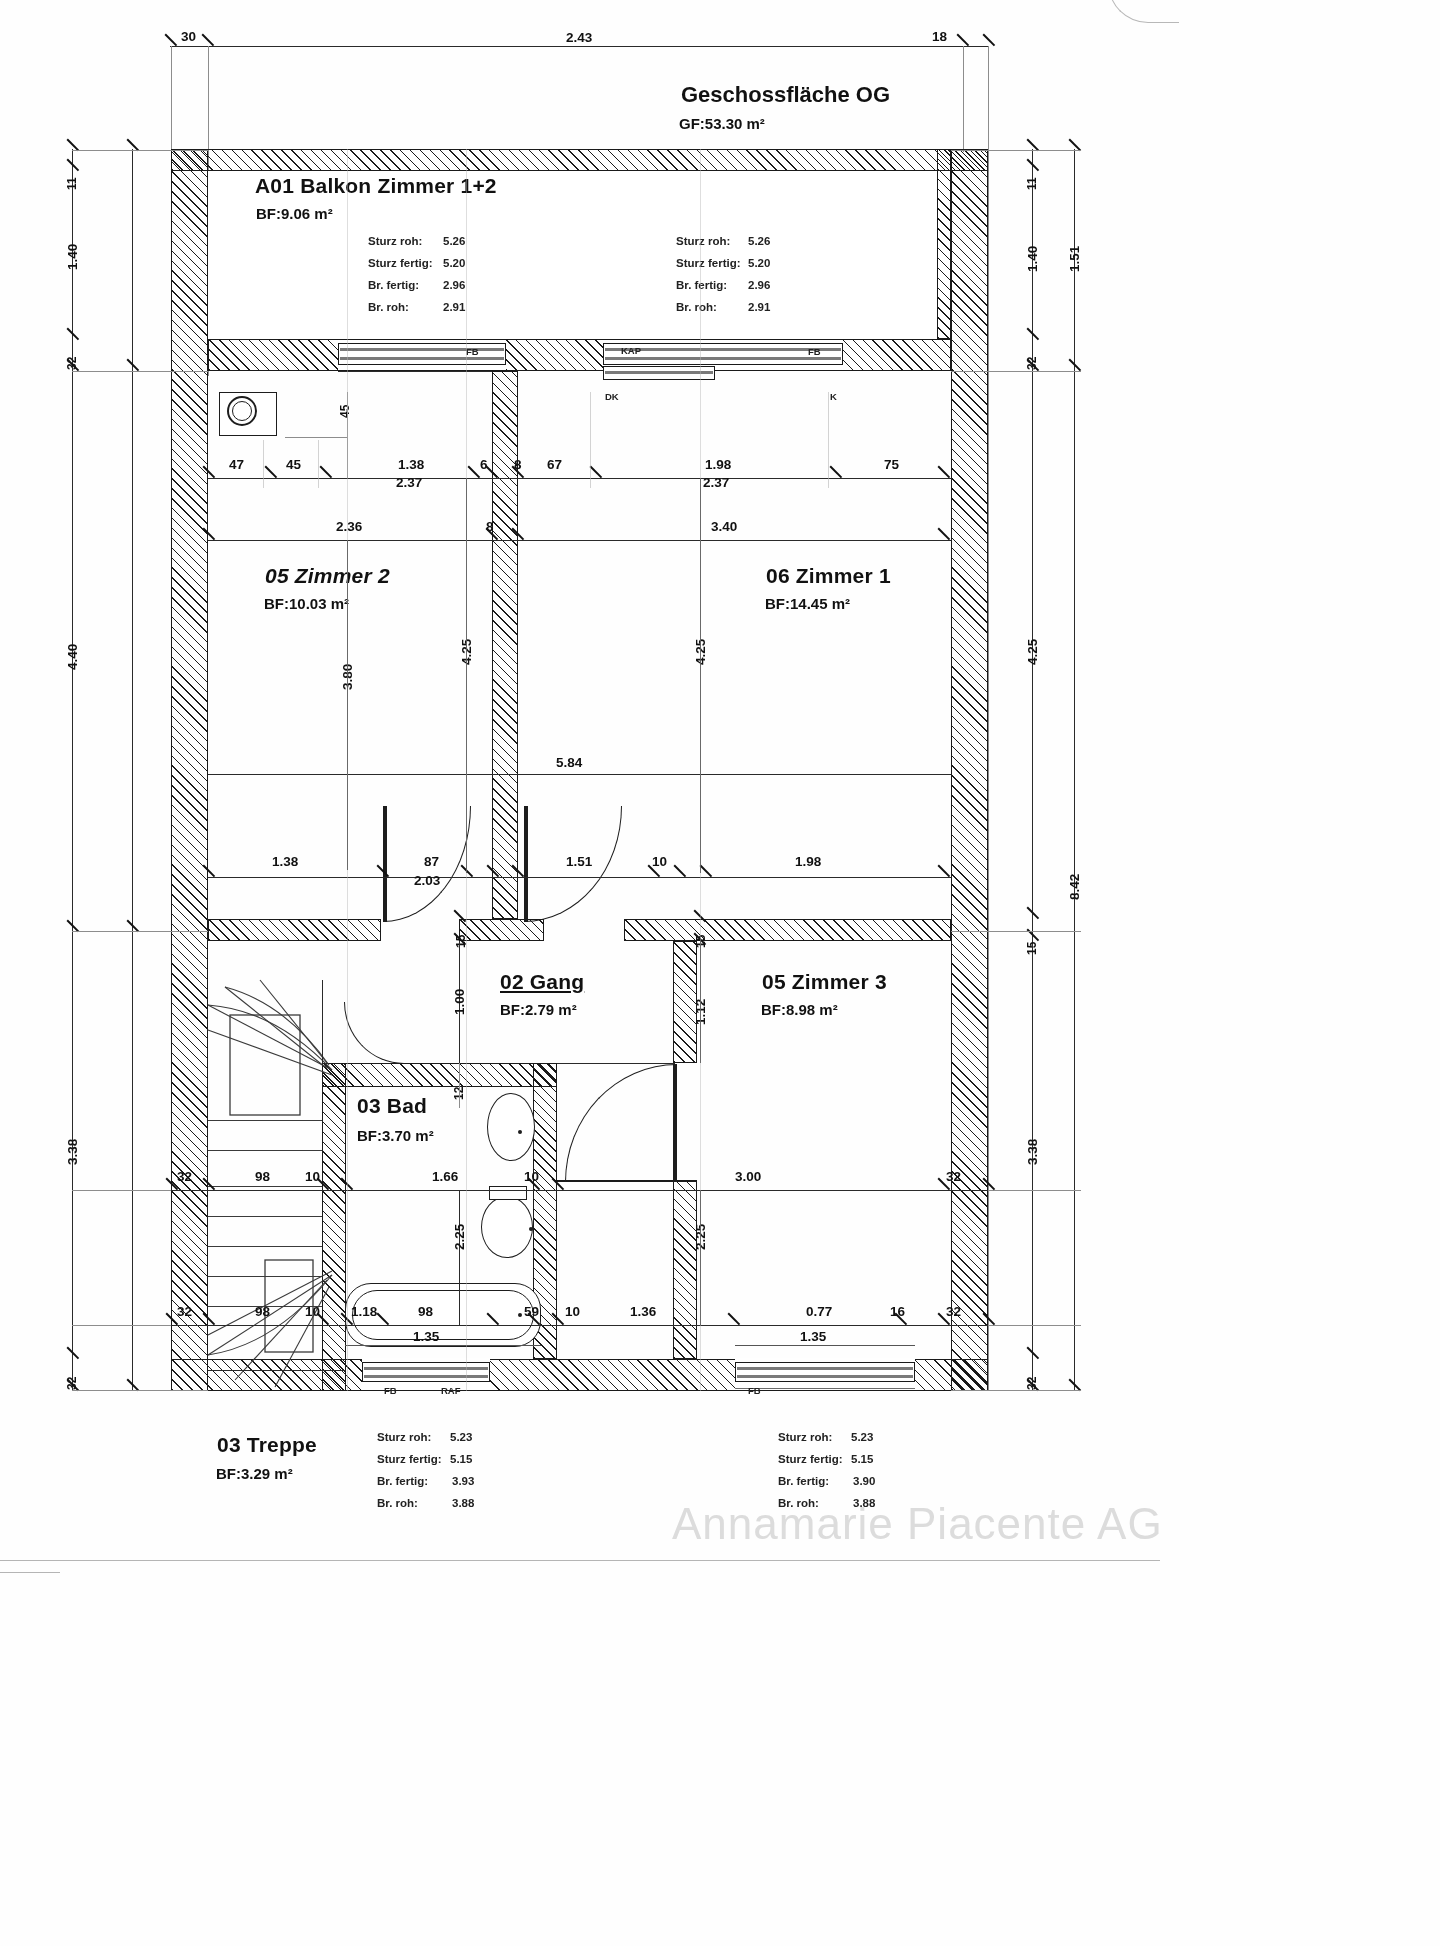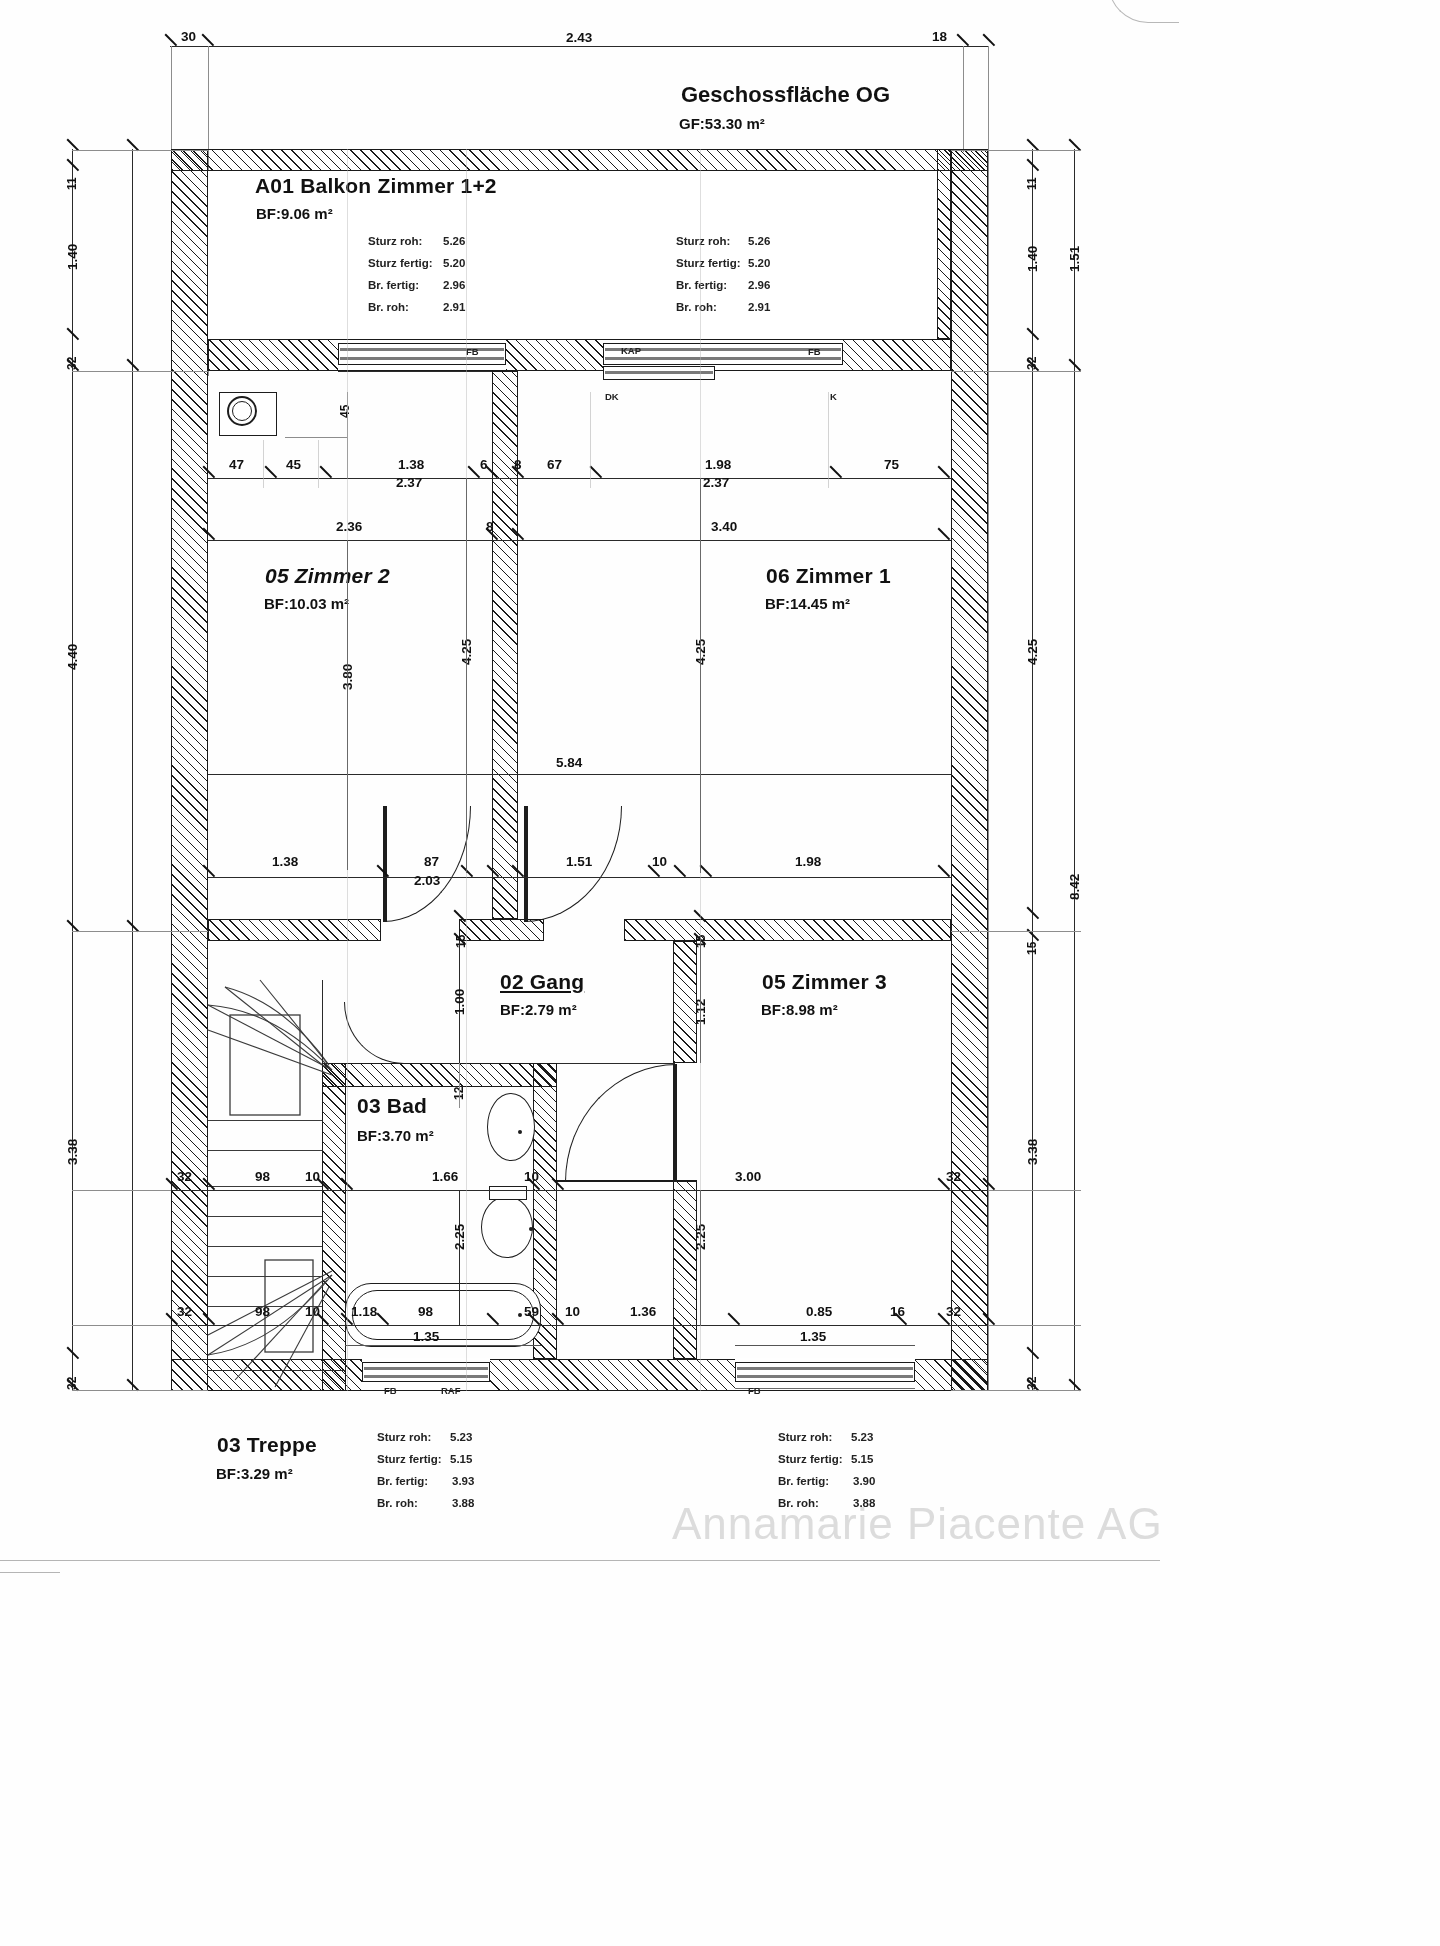--- a/index.html
+++ b/index.html
@@ -464,21 +464,21 @@
   <div class="tick" style="left:981px;top:1318px;"></div>
 
   <div class="t dim" style="left:177px;top:1305px;">32</div>
   <div class="t dim" style="left:255px;top:1305px;">98</div>
   <div class="t dim" style="left:305px;top:1305px;">10</div>
   <div class="t dim" style="left:351px;top:1305px;">1.18</div>
   <div class="t dim" style="left:418px;top:1305px;">98</div>
   <div class="t dim" style="left:508px;top:1305px;margin-left:16px;">59</div>
   <div class="t dim" style="left:565px;top:1305px;">10</div>
   <div class="t dim" style="left:630px;top:1305px;">1.36</div>
-  <div class="t dim" style="left:806px;top:1305px;">0.85</div>
+  <div class="t dim" style="left:806px;top:1305px;">0.77</div>
   <div class="t dim" style="left:890px;top:1305px;">16</div>
   <div class="t dim" style="left:946px;top:1305px;">32</div>
   <div class="t dim" style="left:413px;top:1330px;">1.35</div>
   <div class="t dim" style="left:800px;top:1330px;">1.35</div>
 
   <div class="hl thin" style="left:345px;top:1345px;width:196px;"></div>
   <div class="hl thin" style="left:735px;top:1345px;width:180px;"></div>
 
   <div class="vl dim" style="left:347px;top:149px;height:1242px;opacity:.45;"></div>
   <div class="vl dim" style="left:466px;top:149px;height:1242px;opacity:.45;"></div>

